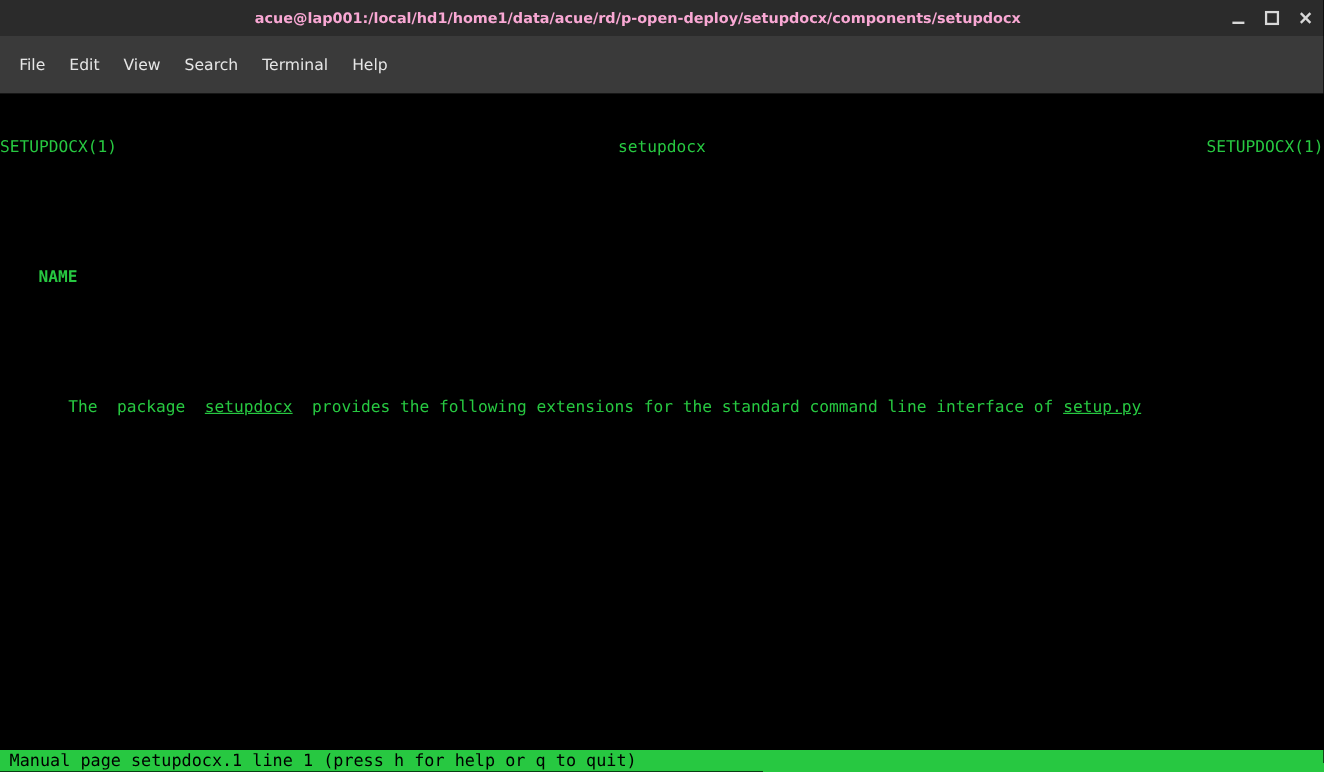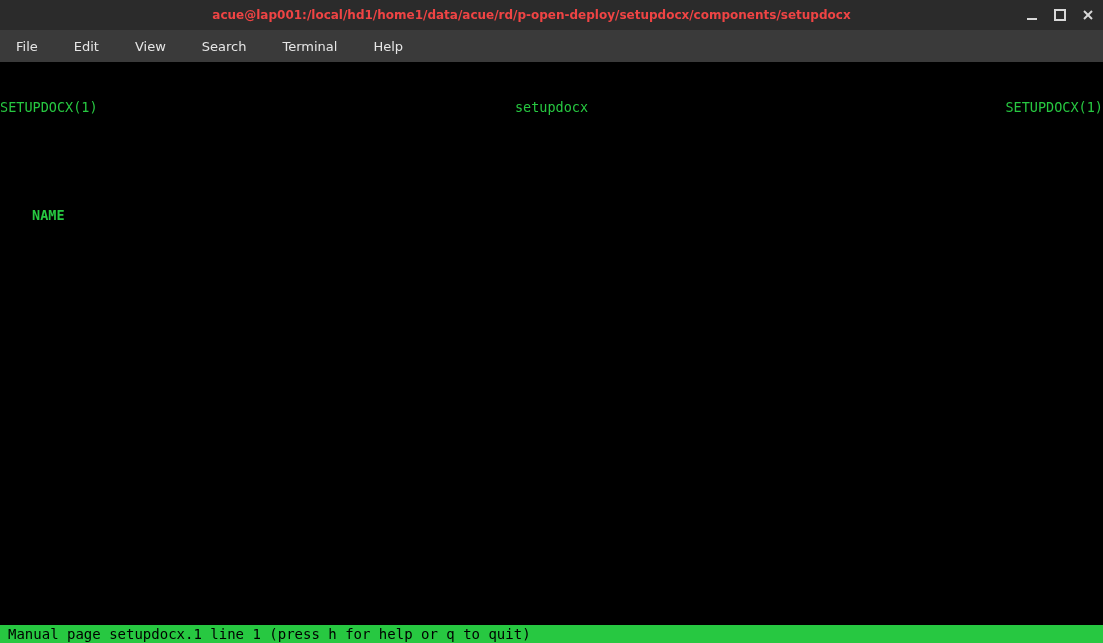--- a/index.html
+++ b/index.html
@@ -13,37 +13,37 @@
     overflow: hidden;
     display: flex;
     flex-direction: column;
   }
   .titlebar {
     background: #2b2b2b;
     height: 30px;
     display: flex;
     align-items: center;
     padding: 0 8px;
-    color: #ef4444;
+    color: #f9a8d4;
     font-family: "DejaVu Sans", Arial, sans-serif;
     font-size: 12px;
     font-weight: bold;
   }
   .titlebar .spacer-l { width: 30px; }
   .titlebar .title { flex: 1; text-align: center; }
   .winbtns { display: flex; gap: 14px; align-items: center; }
   .winbtn { width: 14px; height: 14px; display:flex; align-items:center; justify-content:center; cursor:pointer; color:#d8d8d8; }
   .winbtn svg { display:block; }
   .menubar {
     background: #3a3a3a;
-    height: 32px;
+    height: 48px;
     display: flex;
     align-items: center;
     padding: 0 8px;
-    gap: 20px;
+    gap: 4px;
     font-family: "DejaVu Sans", Arial, sans-serif;
     font-size: 13px;
     color: #e6e6e6;
   }
   .menuitem { padding: 4px 8px; cursor: pointer; }
   .terminal {
     flex: 1;
     background: #000;
     padding: 0;
     line-height: 18px;
@@ -105,20 +105,21 @@
 
 <div class="terminal">
   <div class="hdrline">
     <span class="l">SETUPDOCX(1)</span>
     <span class="c">setupdocx</span>
     <span class="r">SETUPDOCX(1)</span>
   </div>
   <div class="row">&nbsp;</div>
   <div class="row bold">NAME</div>
   <div class="row">&nbsp;</div>
+  <div class="row"><span>       The  package  </span><span class="u">setupdocx</span><span>  provides the following extensions for the standard command line interface of </span><span class="u">setup.py</span></div>
   <div class="row">&nbsp;</div>
   <div class="row">&nbsp;</div>
   
   
   
   
 
   
 
   

